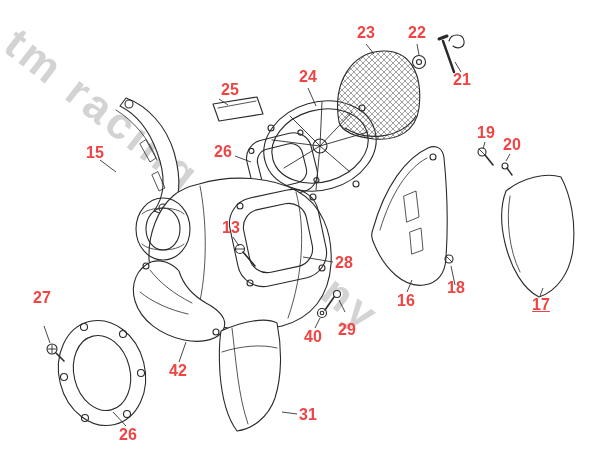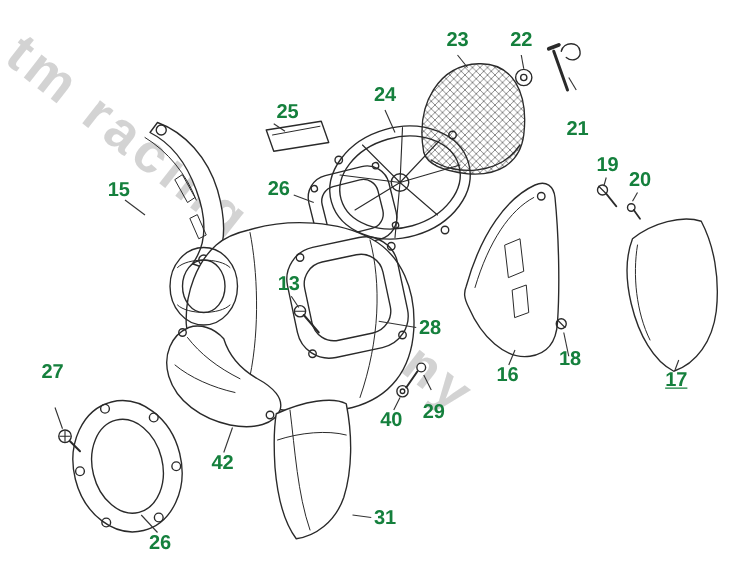--- a/index.html
+++ b/index.html
@@ -9,21 +9,21 @@
   }
   .watermark{
     position:absolute;left:26px;top:18px;
     transform:rotate(38deg);transform-origin:0 0;
     font-size:44px;font-weight:bold;letter-spacing:4px;white-space:nowrap;
     color:#c9c9c9;opacity:.8;user-select:none;pointer-events:none;
   }
   svg{position:absolute;left:0;top:0;}
   .part-label{
     position:absolute;transform:translate(-50%,-50%);
-    font-size:16px;font-weight:700;color:#15803d;line-height:1;
+    font-size:16px;font-weight:700;color:#ef4444;line-height:1;
     user-select:none;white-space:nowrap;
   }
 </style>
 </head>
 <body>
 
 <div class="stage">
 
   <div class="watermark">tm racing germany</div>
 
@@ -195,21 +195,21 @@
       <path d="M315 328 L320 318"></path>
       <path d="M179 362 L186 342"></path>
       <path d="M126 426 L113 412"></path>
       <path d="M297 414 L282 412"></path>
     </g>
   </svg>
 
   <div id="labels">
       <div class="part-label" style="left: 366px; top: 33px;">23</div>
       <div class="part-label" style="left: 417px; top: 33px;">22</div>
-      <div class="part-label" style="left: 462px; top: 80px; margin-top: 24px;">21</div>
+      <div class="part-label" style="left: 462px; top: 80px;">21</div>
       <div class="part-label" style="left: 308px; top: 77px;">24</div>
       <div class="part-label" style="left: 230px; top: 90px;">25</div>
       <div class="part-label" style="left: 95px; top: 153px;">15</div>
       <div class="part-label" style="left: 223px; top: 152px;">26</div>
       <div class="part-label" style="left: 486px; top: 133px; text-align: right;">19</div>
       <div class="part-label" style="left: 512px; top: 145px;">20</div>
       <div class="part-label" style="left: 231px; top: 228px;">13</div>
       <div class="part-label" style="left: 344px; top: 263px;">28</div>
       <div class="part-label" style="left: 406px; top: 301px;">16</div>
       <div class="part-label" style="left: 456px; top: 288px; text-align: center;">18</div>

